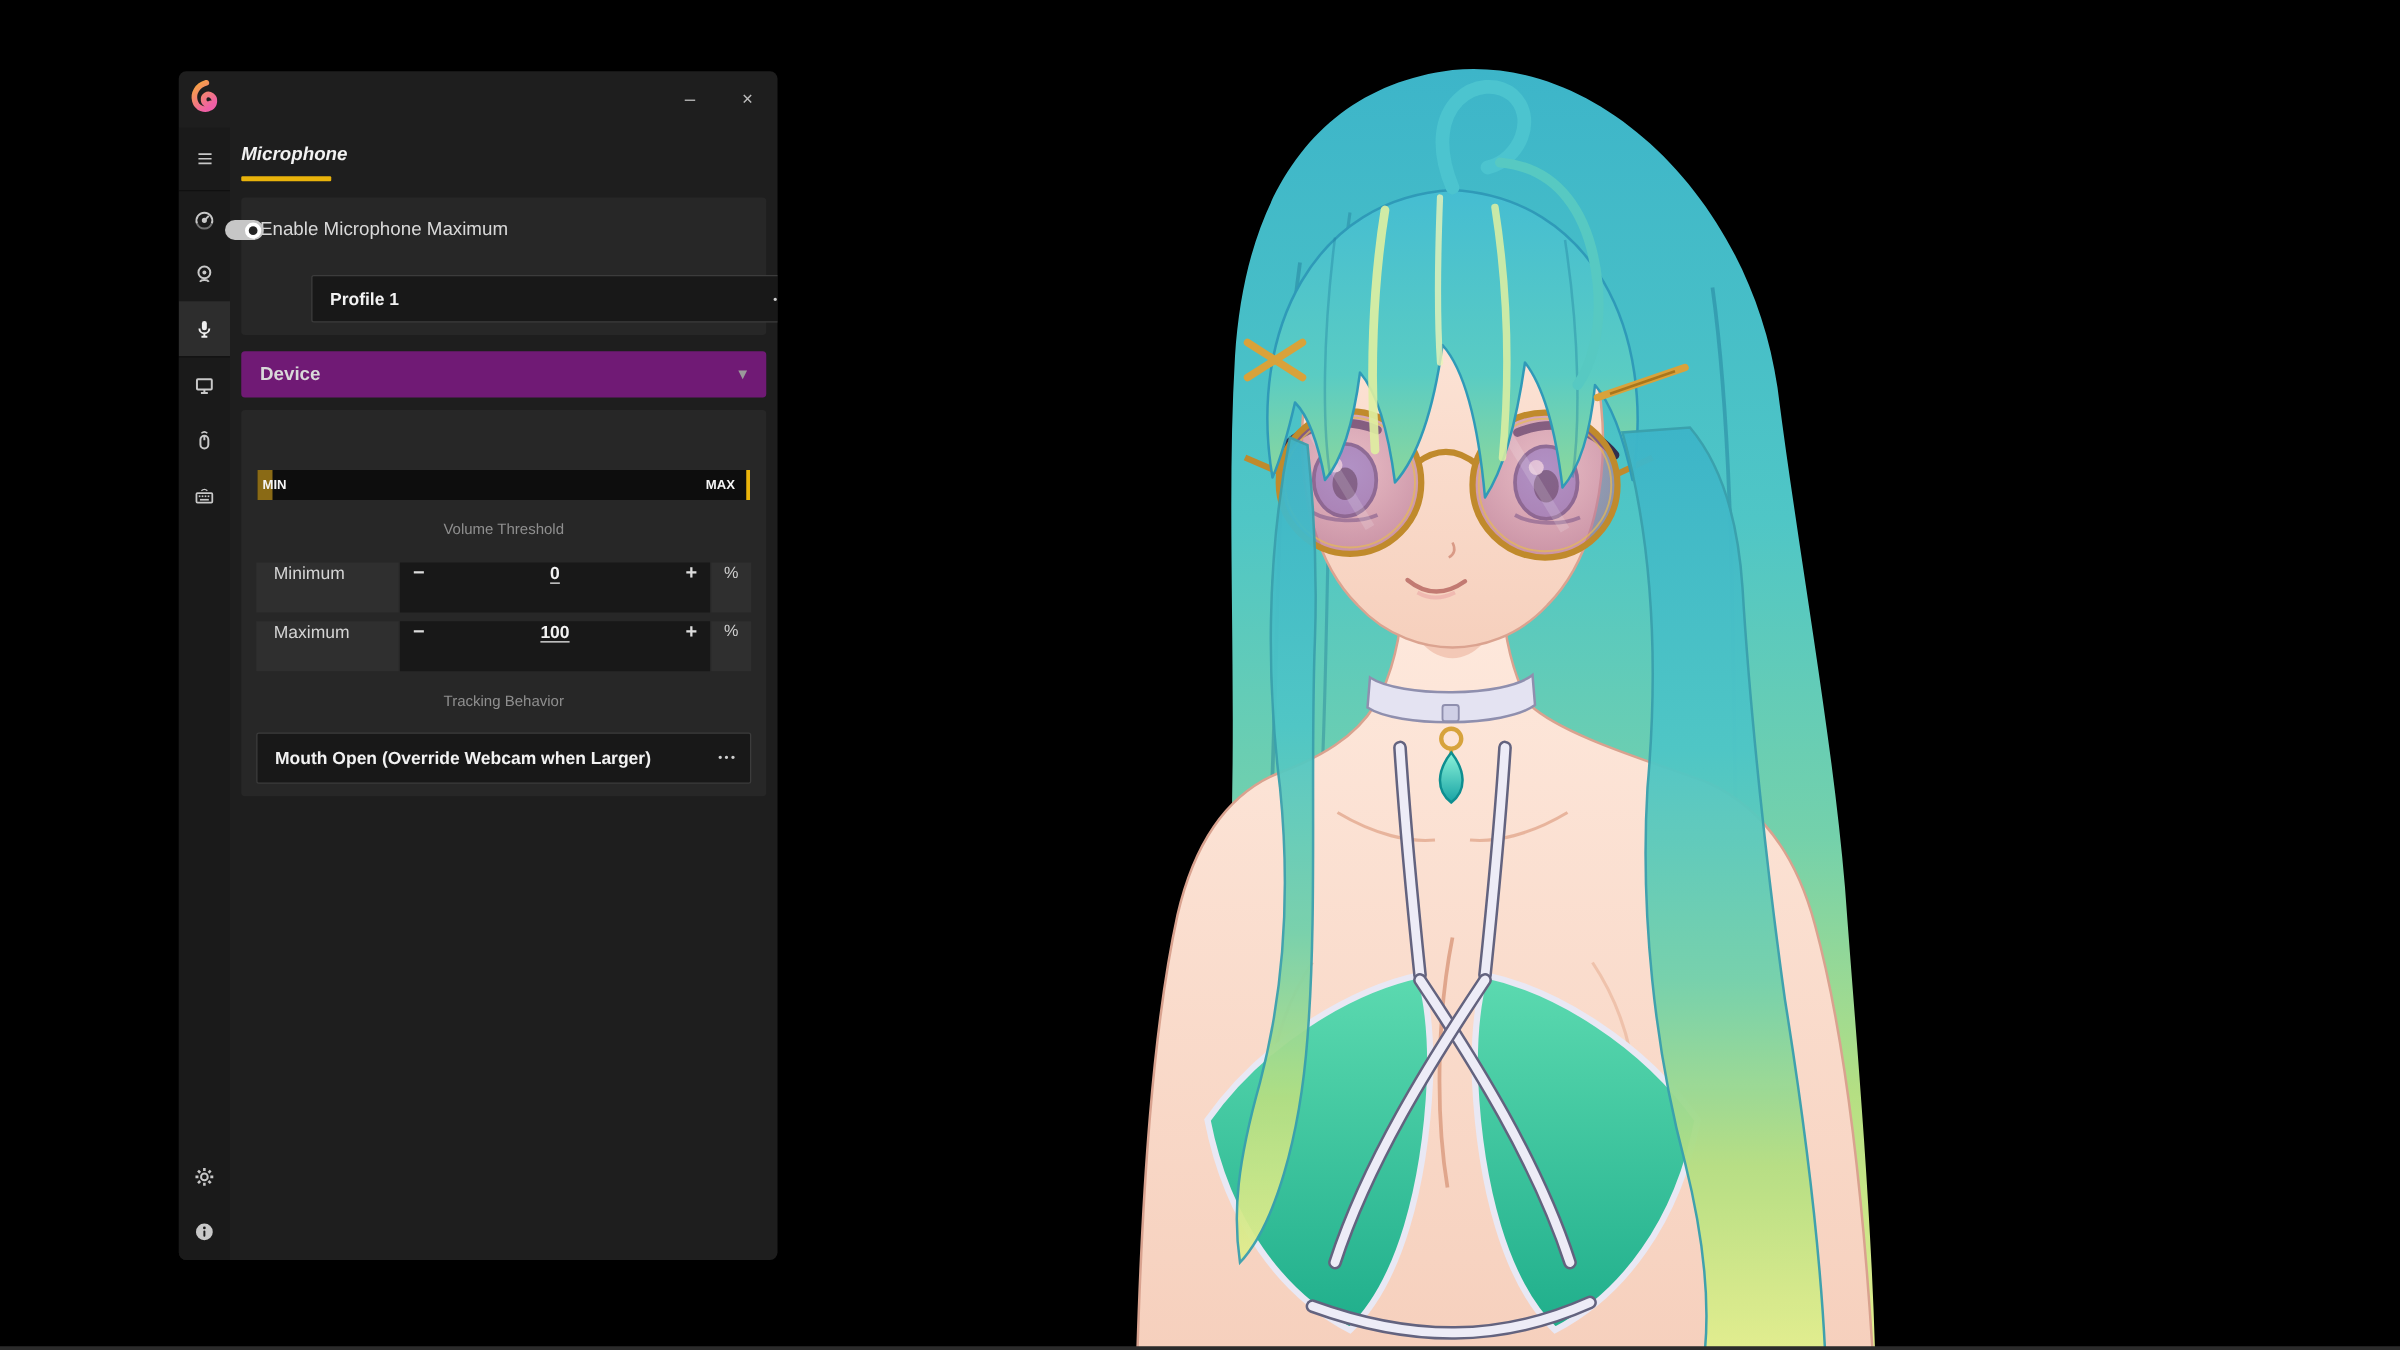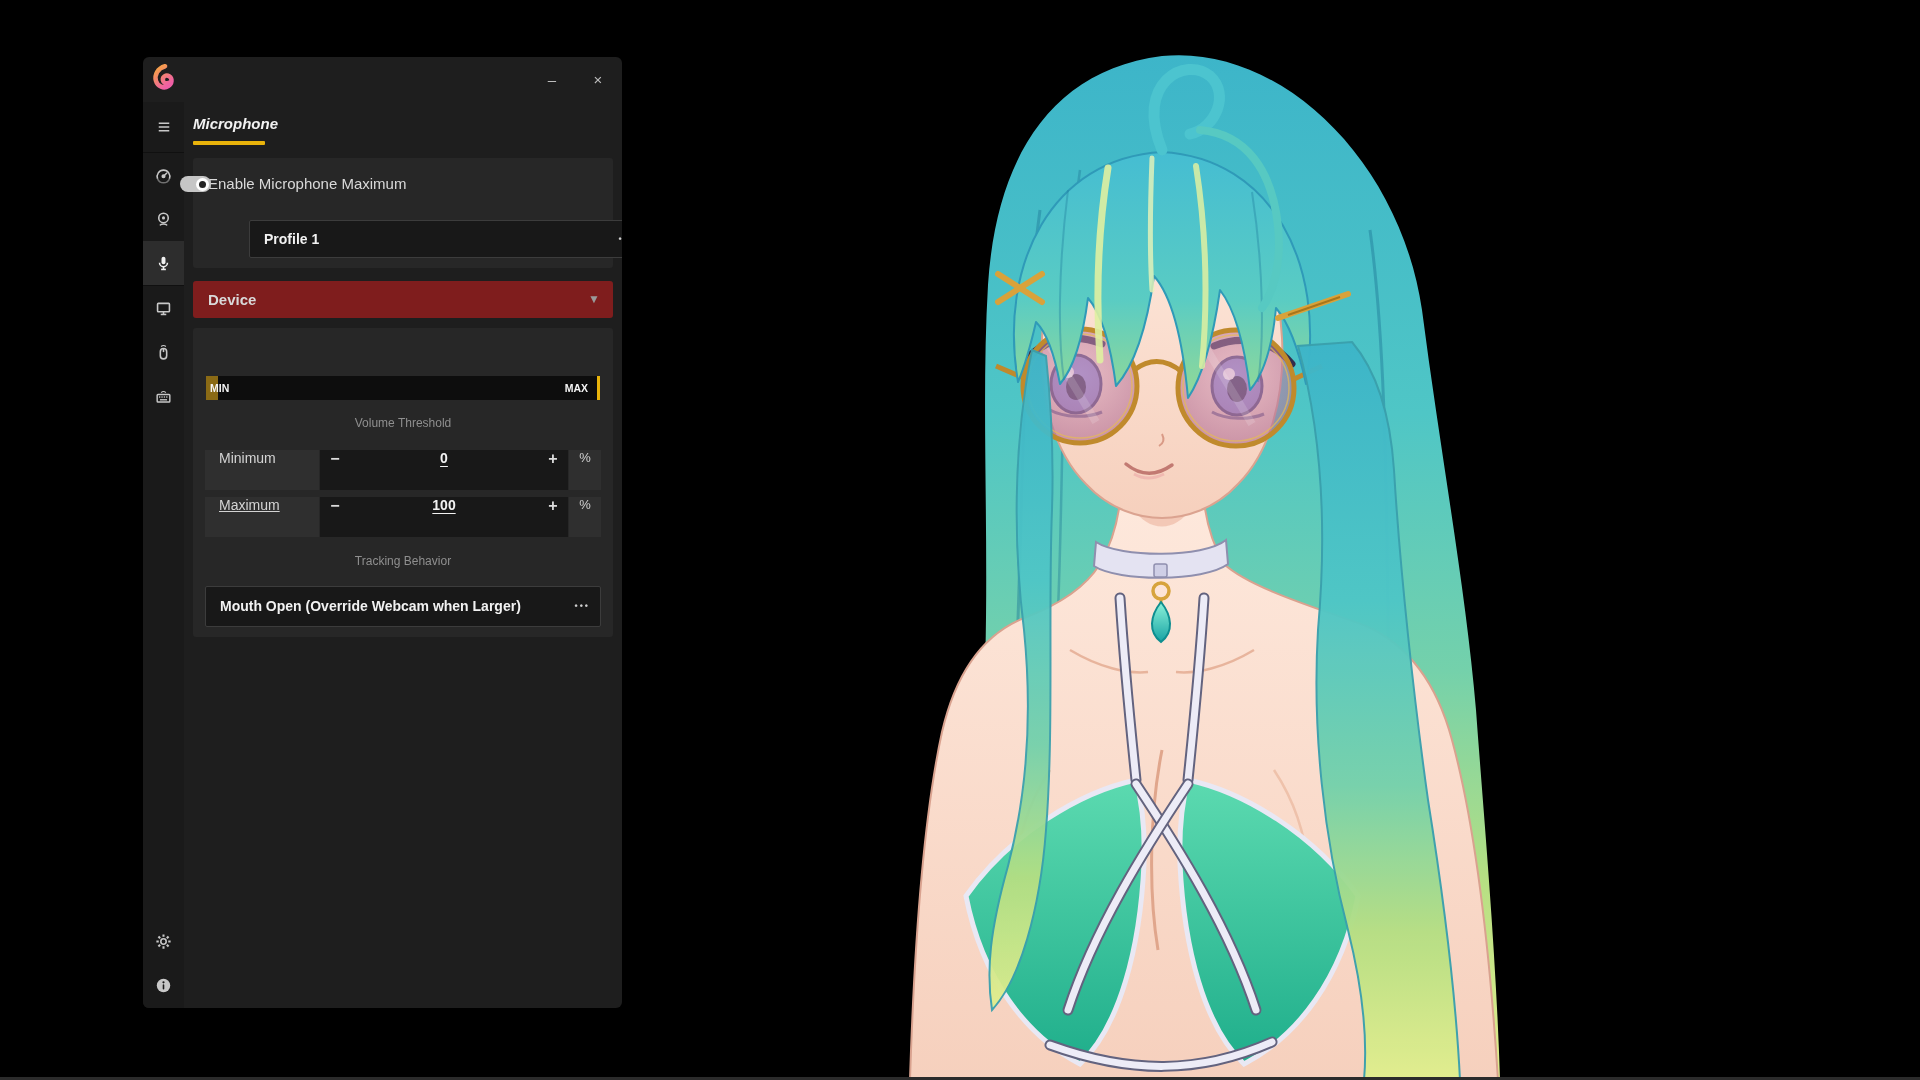--- a/index.html
+++ b/index.html
@@ -14,21 +14,21 @@
   
   #sidebar{left:0;top:45px;width:41px;bottom:0;background:#1a1a1a;}
   .side-item{left:0;width:41px;height:44px;display:flex;align-items:center;justify-content:center;}
   .side-item.active{background:#2d2d2d;}
   .side-item svg{display:block;}
   .divider{left:0;width:41px;height:1px;background:#101010;}
   
   .tab-label{color:#f2f2f2;font-size:15px;font-weight:bold;}
   .accent-underline{background:#e9b30b;border-radius:1px;}
   .card{background:#272727;border-radius:3px;}
-  .strip{background:#7f1d1d;border-radius:3px;}
+  .strip{background:#701a75;border-radius:3px;}
   .row-label{color:#d9d9d9;font-size:15px;}
   .inner-box{background:#181818;border:1px solid #3c3c3c;border-radius:2px;}
   .inner-box .val{color:#f2f2f2;font-size:14px;font-weight:bold;}
   .more-dots{color:#cfcfcf;font-size:9px;letter-spacing:2px;font-weight:bold;}
   .chev{color:#9a9a9a;font-size:12px;}
   .sec-title{color:#8f8f8f;font-size:12px;text-align:center;width:100%;}
   
   .toggle{width:31px;height:16px;background:#c6c6c6;border-radius:8px;position:relative;}
   .toggle .knob{position:absolute;right:2px;top:1.5px;width:13px;height:13px;background:#fff;
                 border-radius:50%;}
@@ -341,21 +341,21 @@
           <span class="step-val" style="flex:1;">0</span>
           <span class="step-btn">+</span>
         </div>
         <div class="abs unit-box flexrow" style="left:364px;top:0;width:32px;height:40px;justify-content:center;">
           <span>%</span>
         </div>
       </div>
 
       <div class="abs" style="left:12px;top:169px;width:396px;height:40px;">
         <div class="abs label-box flexrow" style="left:0;top:0;width:114px;height:40px;">
-          <span style="padding-left:14px;text-decoration:underline;">Maximum</span>
+          <span style="padding-left:14px;">Maximum</span>
         </div>
         <div class="abs step-box flexrow" style="left:115px;top:0;width:248px;height:40px;">
           <span class="step-btn">−</span>
           <span class="step-val" style="flex:1;">100</span>
           <span class="step-btn">+</span>
         </div>
         <div class="abs unit-box flexrow" style="left:364px;top:0;width:32px;height:40px;justify-content:center;">
           <span>%</span>
         </div>
       </div>

